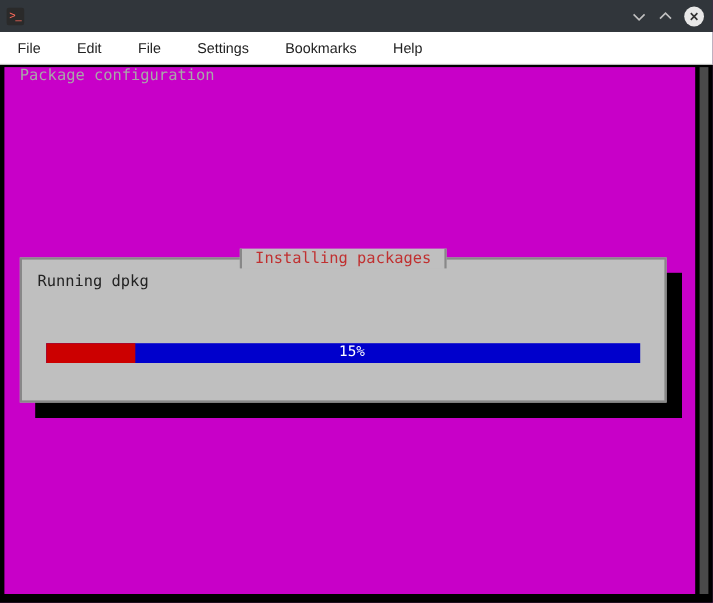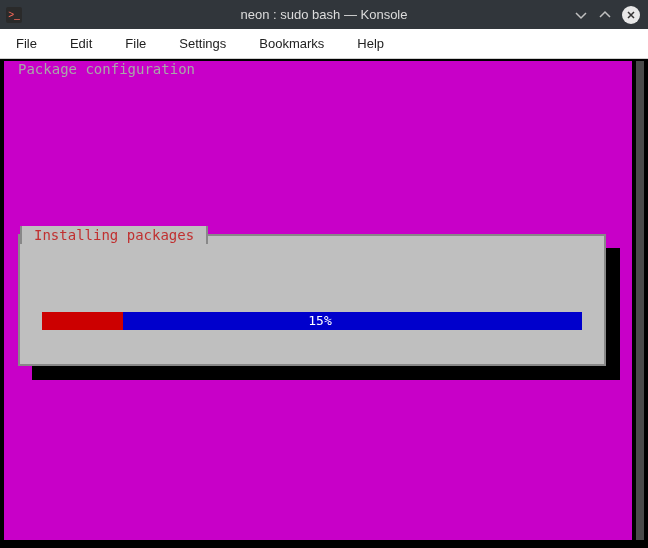--- a/index.html
+++ b/index.html
@@ -113,21 +113,21 @@
       height: 132px;
       background: #bfbfbf;
       border: 2px solid #888;
     }
     .dialog-title-wrap {
       position: absolute;
       top: -10px;
       left: 0;
       right: 0;
       display: flex;
-      justify-content: flex-start;
+      justify-content: center;
       align-items: center;
     }
     .dialog-title-line {
       background: #bfbfbf;
       padding: 0 12px;
       color: #c03030;
       font-family: "DejaVu Sans Mono", monospace;
       font-size: 14px;
       border-left: 2px solid #888;
       border-right: 2px solid #888;
@@ -166,21 +166,20 @@
       font-family: "DejaVu Sans Mono", monospace;
       font-size: 13px;
       line-height: 18px;
     }
   </style>
 </head>
 <body>
 
 <div class="titlebar">
   <div class="titlebar-icon">&gt;_</div>
-  <div class="titlebar-title">neon : sudo bash — Konsole</div>
   <div class="titlebar-controls">
     <span>
       <svg width="14" height="14" viewBox="0 0 14 14">
           <path d="M2 5 L7 10 L12 5" stroke="#c0c0c0" stroke-width="1.5" fill="none"></path>
         </svg>
     </span>
     <span>
       <svg width="14" height="14" viewBox="0 0 14 14">
           <path d="M2 9 L7 4 L12 9" stroke="#c0c0c0" stroke-width="1.5" fill="none"></path>
         </svg>
@@ -205,20 +204,21 @@
 <div class="terminal">
   <div class="term-canvas">
     <div class="pkg-config-label">Package configuration</div>
 
     <div class="dialog-shadow"></div>
 
     <div class="dialog">
       <div class="dialog-title-wrap">
         <div class="dialog-title-line">Installing packages</div>
       </div>
+      <div class="dialog-body">Running dpkg</div>
       <div class="progress-wrap">
         <div class="progress-fill" id="pfill" style="width: 15%;"></div>
         <div class="progress-text">15%</div>
       </div>
     </div>
   </div>
   <div class="scrollbar"></div>
 </div>
 
 </body></html>

